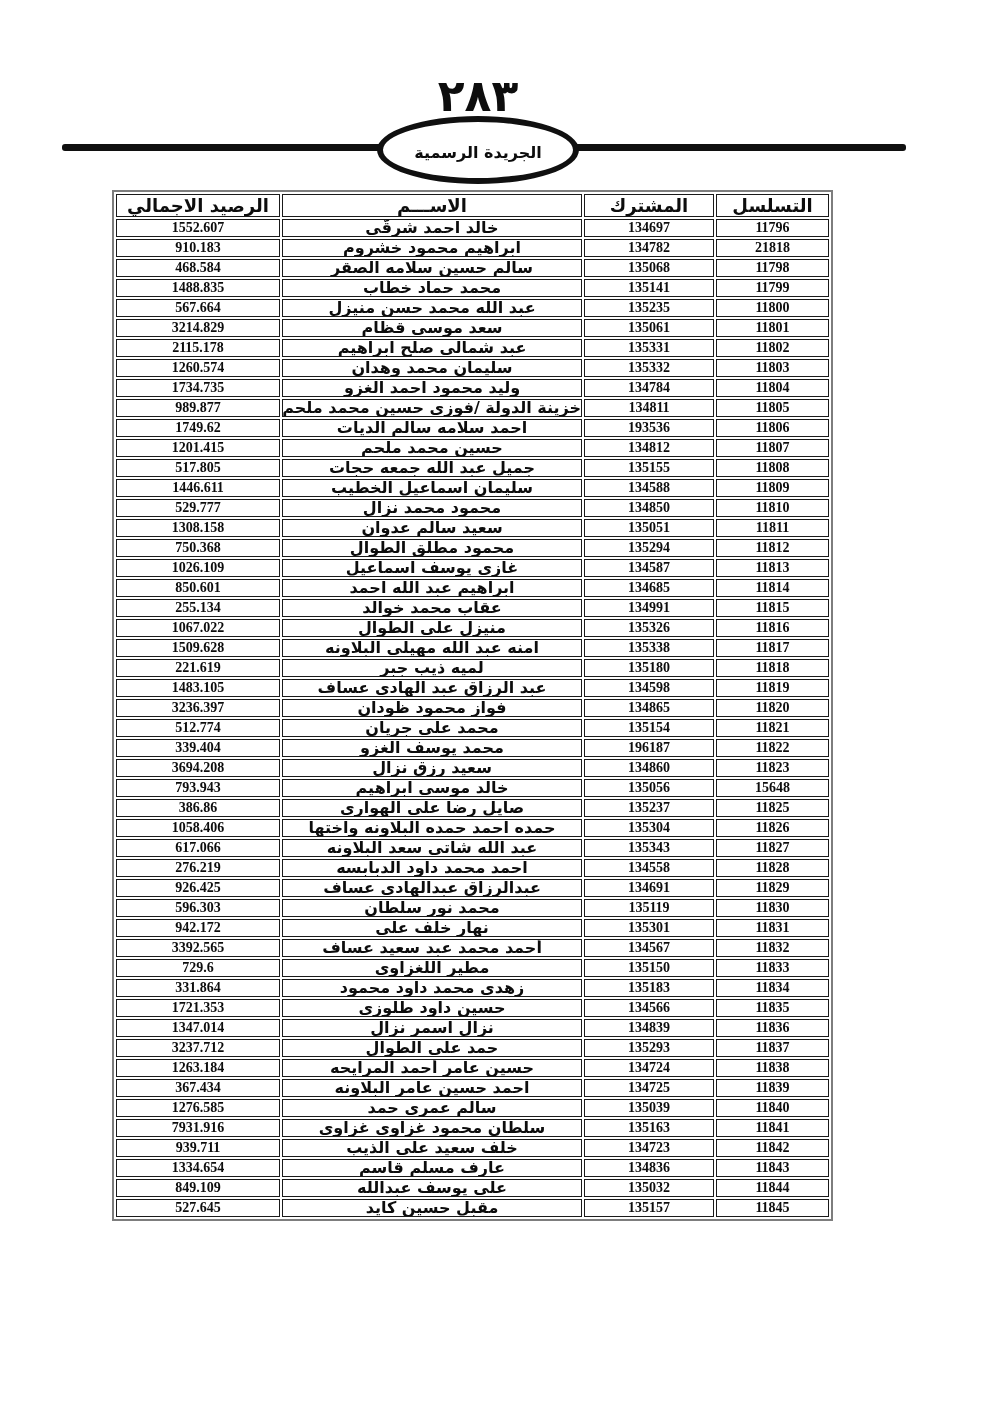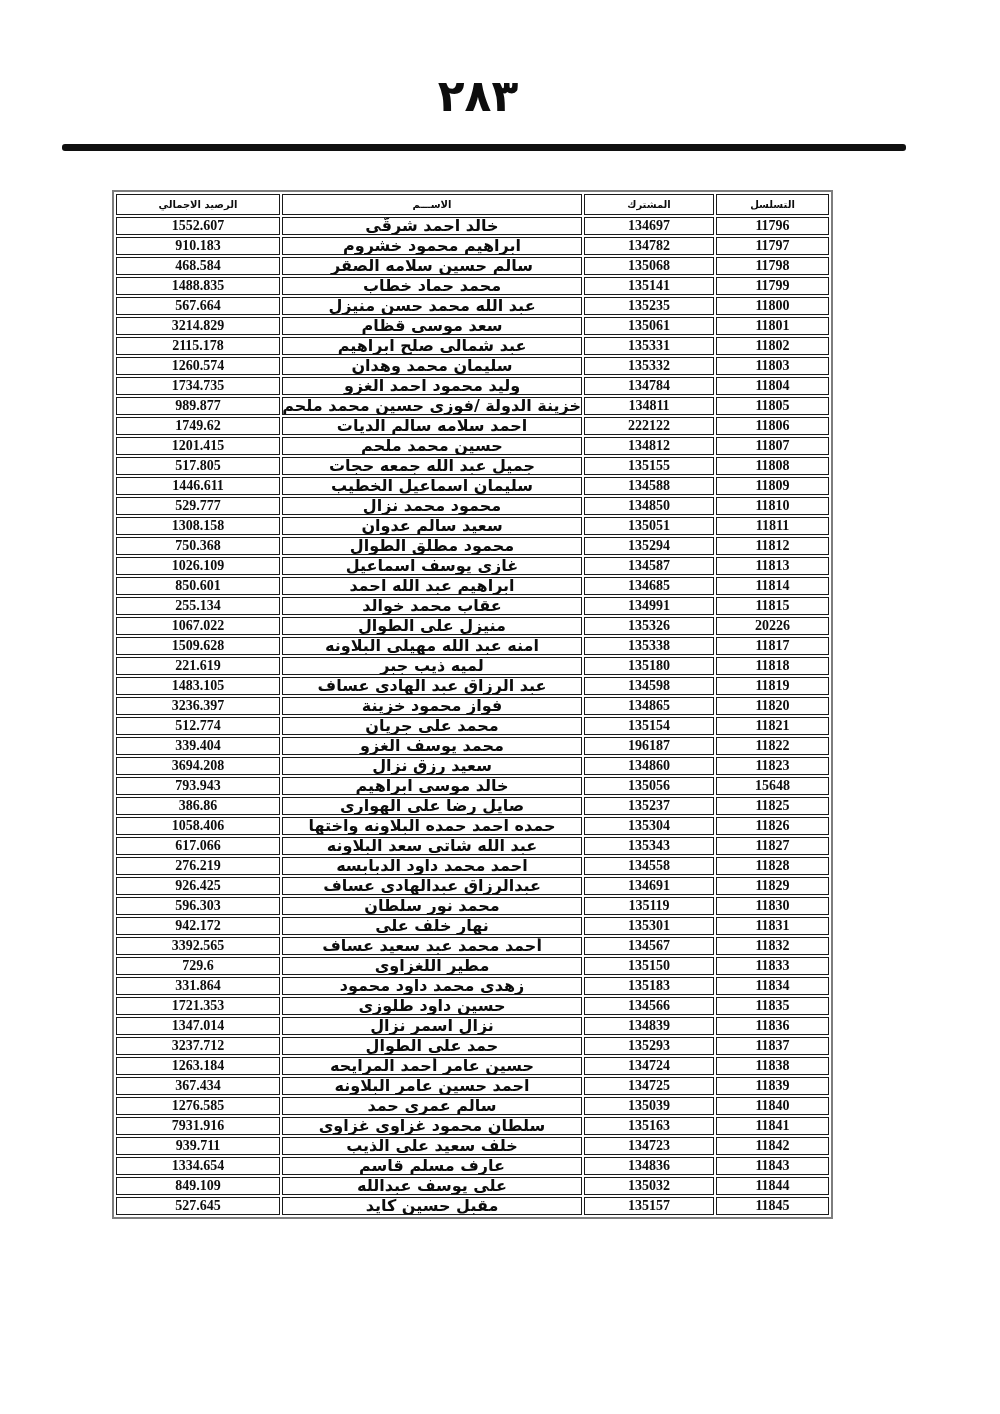--- a/index.html
+++ b/index.html
@@ -67,21 +67,21 @@
     text-align: center;
     vertical-align: middle;
     font-weight: bold;
     color: #0d0d0d;
     background: #ffffff;
     overflow: hidden;
     white-space: nowrap;
   }
   .gazette-table th {
     height: 21px;
-    font-size: 10px;
+    font-size: 18px;
     font-family: "DejaVu Sans", sans-serif;
   }
   .gazette-table td {
     height: 18px;
     font-size: 13px;
     line-height: 1;
   }
   .gazette-table td.name-cell {
     font-family: "DejaVu Sans", sans-serif;
     font-size: 16px;
@@ -98,20 +98,23 @@
 </style>
 </head>
 <body>
 
 <div class="page">
 
   <div class="page-number">٢٨٣</div>
 
   <div class="divider-line"></div>
 
+  <div class="banner-ellipse">
+    <span class="banner-text">الجريدة الرسمية</span>
+  </div>
 
   <table class="gazette-table">
     <colgroup>
       <col class="col-serial">
       <col class="col-subscriber">
       <col class="col-name">
       <col class="col-balance">
     </colgroup>
     <thead>
       <tr>
@@ -122,21 +125,21 @@
       </tr>
     </thead>
     <tbody id="table-body">
         <tr>
           <td class="num-cell">11796</td>
           <td class="num-cell">134697</td>
           <td class="name-cell">خالد احمد شرقّى</td>
           <td class="num-cell">1552.607</td>
         </tr>
         <tr>
-          <td class="num-cell">11797</td>
+          <td class="num-cell">21818</td>
           <td class="num-cell">134782</td>
           <td class="name-cell">ابراهيم محمود خشروم</td>
           <td class="num-cell">910.183</td>
         </tr>
         <tr>
           <td class="num-cell">11798</td>
           <td class="num-cell">135068</td>
           <td class="name-cell">سالم حسين سلامه الصقر</td>
           <td class="num-cell">468.584</td>
         </tr>
@@ -177,21 +180,21 @@
           <td class="num-cell">1734.735</td>
         </tr>
         <tr>
           <td class="num-cell">11805</td>
           <td class="num-cell">134811</td>
           <td class="name-cell">خزينة الدولة /فوزي حسين محمد ملحم</td>
           <td class="num-cell">989.877</td>
         </tr>
         <tr>
           <td class="num-cell">11806</td>
-          <td class="num-cell">222122</td>
+          <td class="num-cell">193536</td>
           <td class="name-cell">احمد سلامه سالم الديات</td>
           <td class="num-cell">1749.62</td>
         </tr>
         <tr>
           <td class="num-cell">11807</td>
           <td class="num-cell">134812</td>
           <td class="name-cell">حسين محمد ملحم</td>
           <td class="num-cell">1201.415</td>
         </tr>
         <tr>
@@ -236,21 +239,21 @@
           <td class="name-cell">ابراهيم عبد الله احمد</td>
           <td class="num-cell">850.601</td>
         </tr>
         <tr>
           <td class="num-cell">11815</td>
           <td class="num-cell">134991</td>
           <td class="name-cell">عقاب  محمد خوالد</td>
           <td class="num-cell">255.134</td>
         </tr>
         <tr>
-          <td class="num-cell">20226</td>
+          <td class="num-cell">11816</td>
           <td class="num-cell">135326</td>
           <td class="name-cell">منيزل على الطوال</td>
           <td class="num-cell">1067.022</td>
         </tr>
         <tr>
           <td class="num-cell">11817</td>
           <td class="num-cell">135338</td>
           <td class="name-cell">امنه عبد الله مهيلي البلاونه</td>
           <td class="num-cell">1509.628</td>
         </tr>
@@ -262,21 +265,21 @@
         </tr>
         <tr>
           <td class="num-cell">11819</td>
           <td class="num-cell">134598</td>
           <td class="name-cell">عبد الرزاق عبد الهادي عساف</td>
           <td class="num-cell">1483.105</td>
         </tr>
         <tr>
           <td class="num-cell">11820</td>
           <td class="num-cell">134865</td>
-          <td class="name-cell">فواز محمود خزينة</td>
+          <td class="name-cell">فواز محمود ظودان</td>
           <td class="num-cell">3236.397</td>
         </tr>
         <tr>
           <td class="num-cell">11821</td>
           <td class="num-cell">135154</td>
           <td class="name-cell">محمد على جريان</td>
           <td class="num-cell">512.774</td>
         </tr>
         <tr>
           <td class="num-cell">11822</td>

